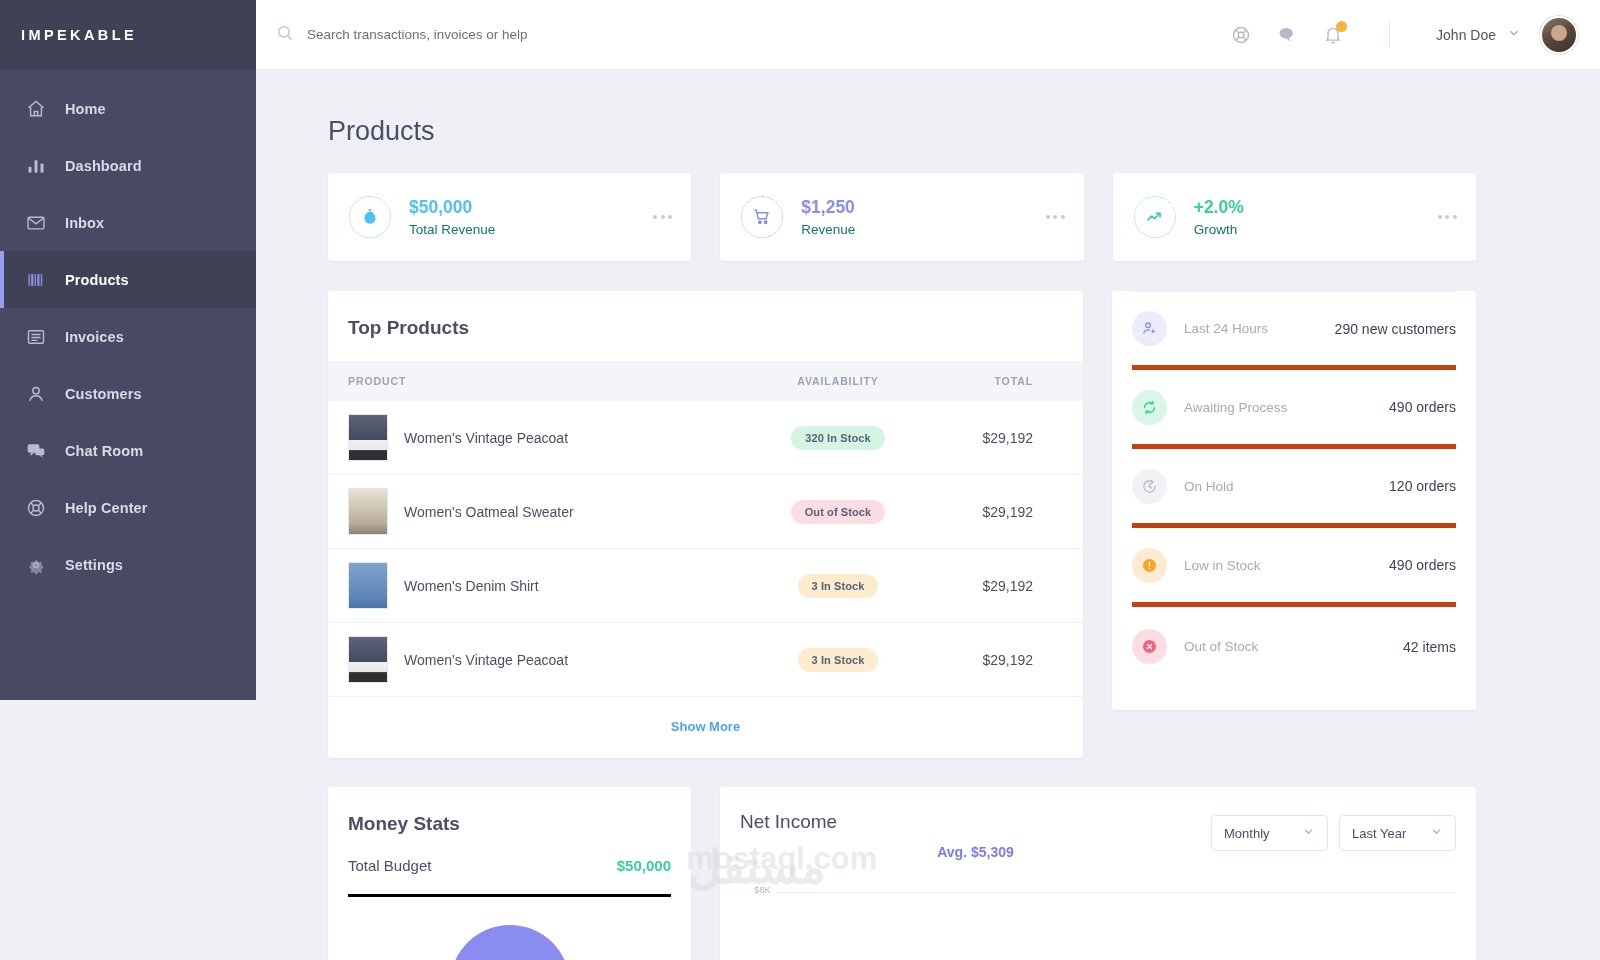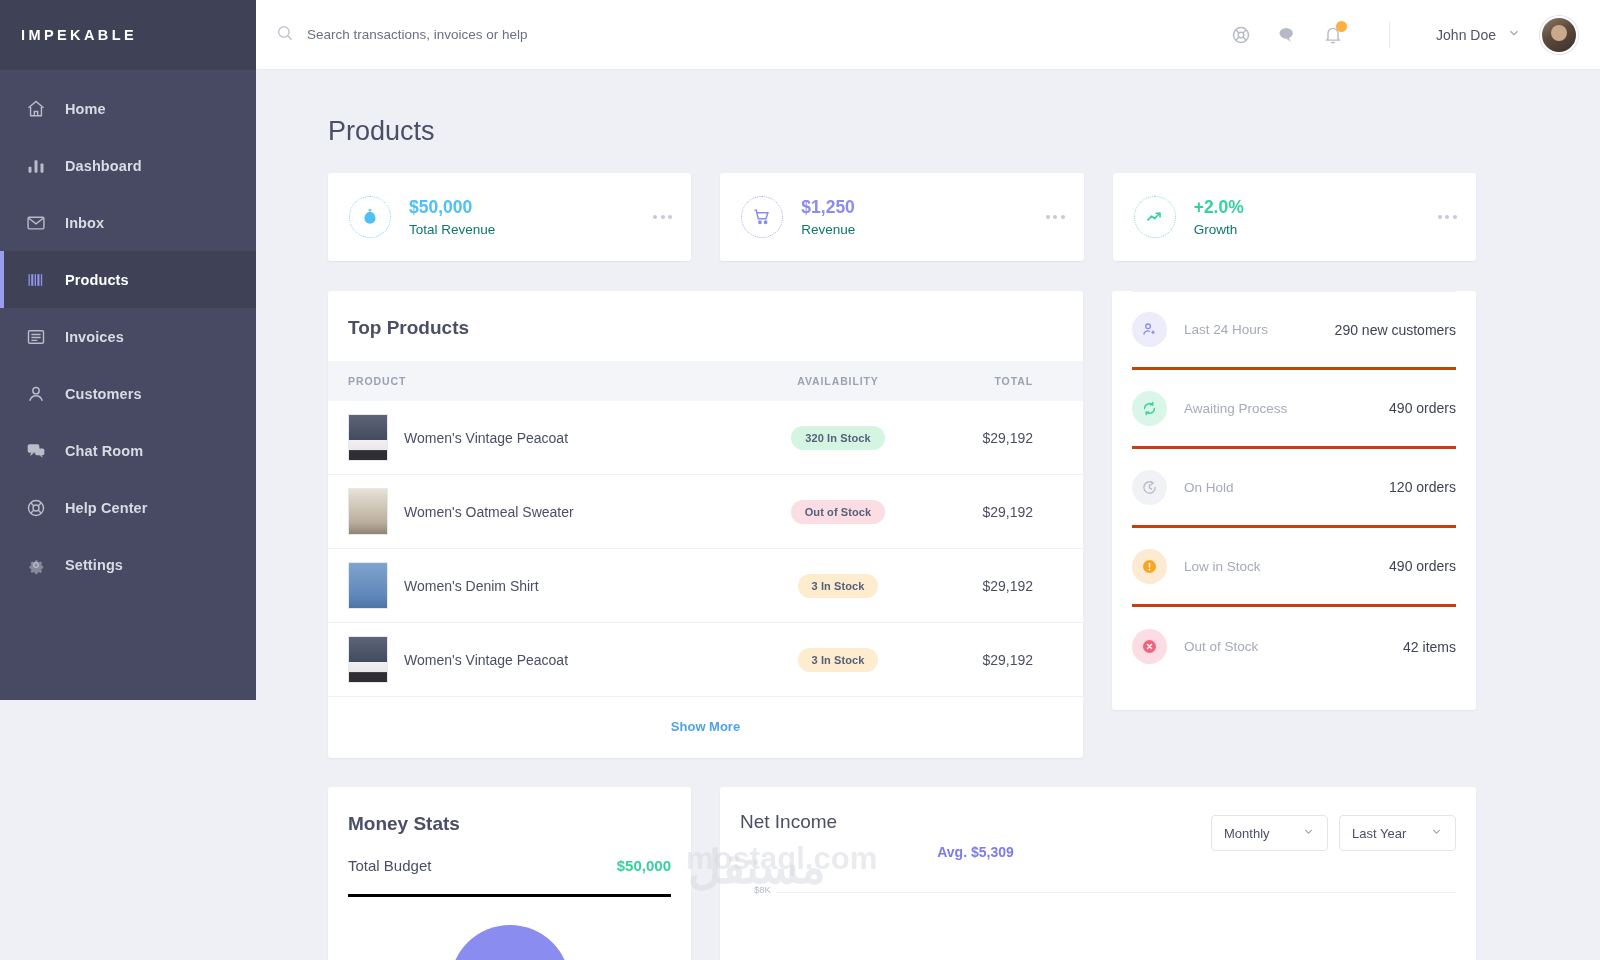--- a/index.html
+++ b/index.html
@@ -151,21 +151,21 @@
   .pill.amber { background: #fdeccd; color: #56607a; }
   .cell-total { text-align: right; padding-right: 50px !important; font-size: 14px; color: #4b4f66; }
   .show-more {
     text-align: center; padding: 22px 0 24px 0;
     font-size: 13px; color: #4da3ef; cursor: pointer; font-weight: bold;
   }
 
   .qd-list { padding: 0 20px; }
   .qd-row {
     display: flex; align-items: center;
-    height: 79px; border-bottom: 3px solid #c2410c;
+    height: 79px; border-bottom: 5px solid #c2410c;
   }
   .qd-row:last-child { border-bottom: none; }
   .qd-ico {
     width: 35px; height: 35px; flex: 0 0 35px; border-radius: 50%;
     display: flex; align-items: center; justify-content: center;
     margin-right: 17px;
   }
   .qd-label { font-size: 13.5px; color: #a6aab9; flex: 1; }
   .qd-value { font-size: 14px; color: #3f4356; }
 

